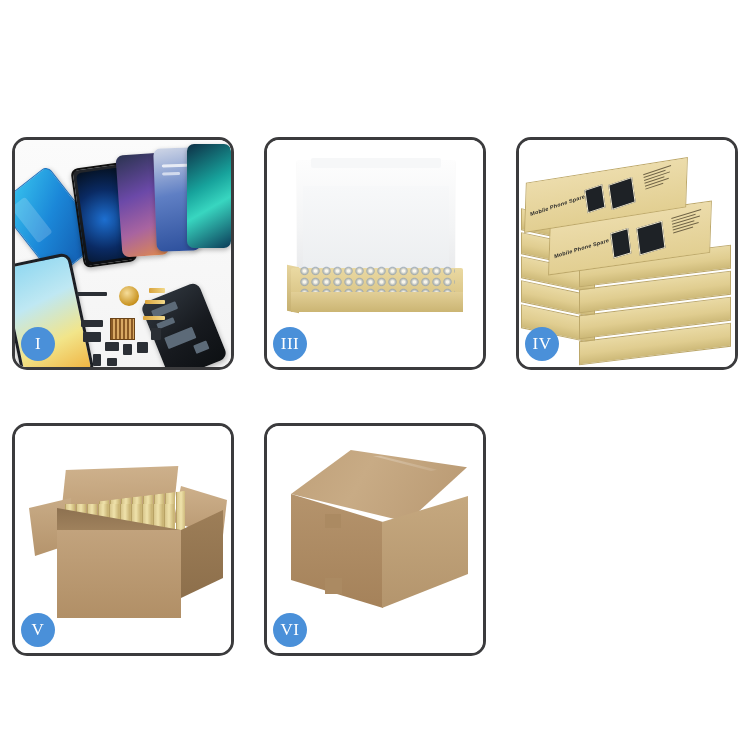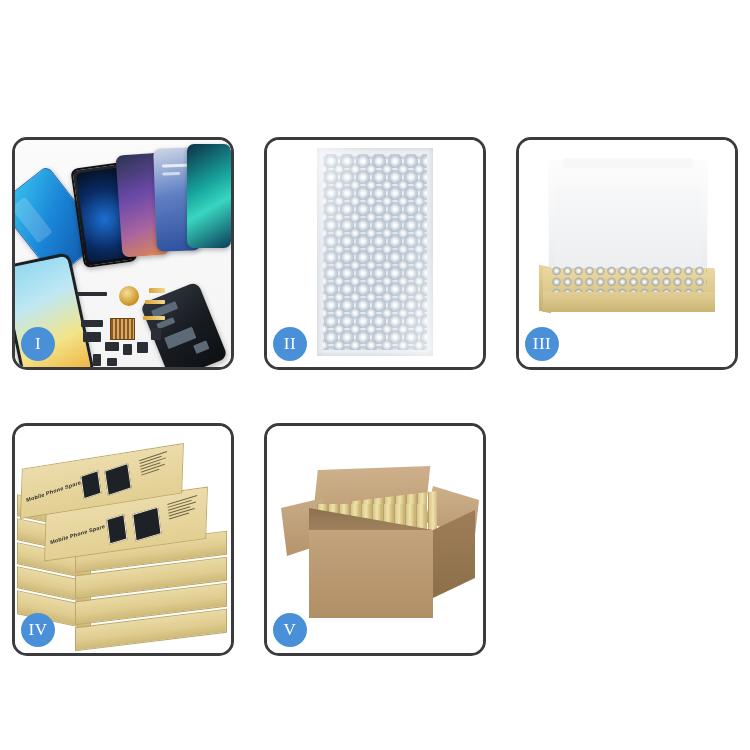--- a/index.html
+++ b/index.html
@@ -313,30 +313,20 @@
           <div class="part" style="left:60px;top:62px;width:11px;height:11px;"></div>
           <div class="part gold" style="left:66px;top:36px;width:22px;height:4px;"></div>
           <div class="part" style="left:74px;top:48px;width:10px;height:12px;"></div>
           <div class="part" style="left:16px;top:74px;width:8px;height:12px;"></div>
           <div class="part" style="left:30px;top:78px;width:10px;height:8px;"></div>
         </div>
       </div>
       <div class="badge">I</div>
     </div>
 
-    <div class="panel">
-      <div class="stage p2">
-        <div class="bwrap">
-          <div class="bubbles"></div>
-          <div class="bubbles2"></div>
-          <div class="bsheen"></div>
-        </div>
-      </div>
-      <div class="badge">II</div>
-    </div>
 
     <div class="panel">
       <div class="stage p3">
         <div class="bx3-lid"></div>
         <div class="bx3-lidtab"></div>
         <div class="bx3-inner"></div>
         <div class="bx3-flapL"></div>
         <div class="bx3-tray"></div>
         <div class="bx3-fill"></div>
         <div class="bx3-side"></div>
@@ -423,15 +413,29 @@
               <div class="gbar" style="left:99px;"></div>
           </div>
           <div class="c5-inL"></div>
           <div class="c5-front"></div>
           <div class="c5-right"></div>
         </div>
       </div>
       <div class="badge">V</div>
     </div>
 
+    <div class="panel">
+      <div class="stage p6">
+        <div class="c6">
+          <div class="c6-shadow"></div>
+          <div class="c6-top"></div>
+          <div class="c6-seam"></div>
+          <div class="c6-left"></div>
+          <div class="c6-right"></div>
+          <div class="c6-tapeA"></div>
+          <div class="c6-tapeB"></div>
+        </div>
+      </div>
+      <div class="badge">VI</div>
+    </div>
 
   </div>
 </div>
 
 </body></html>

